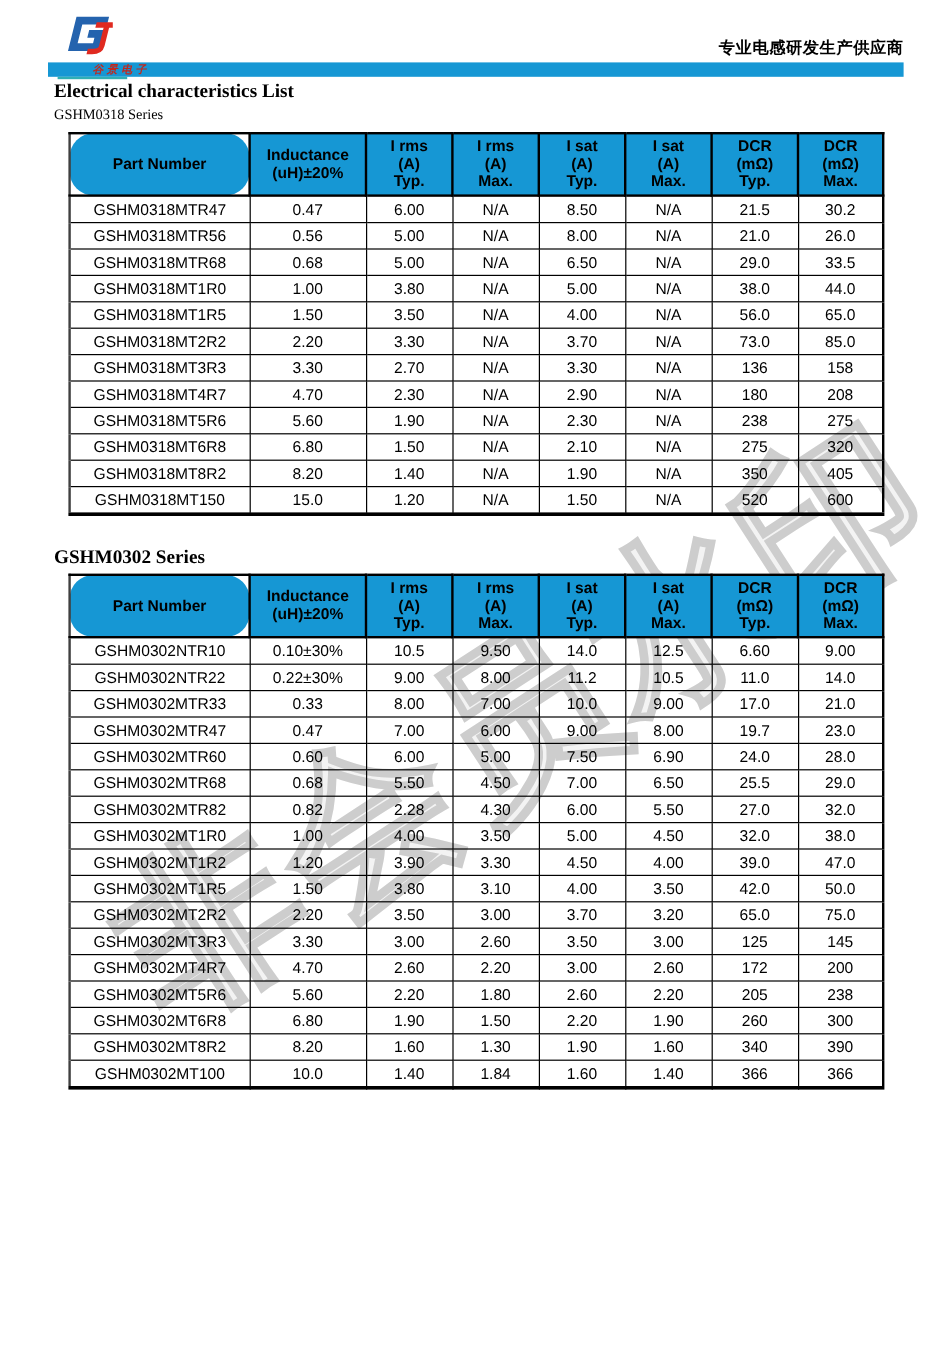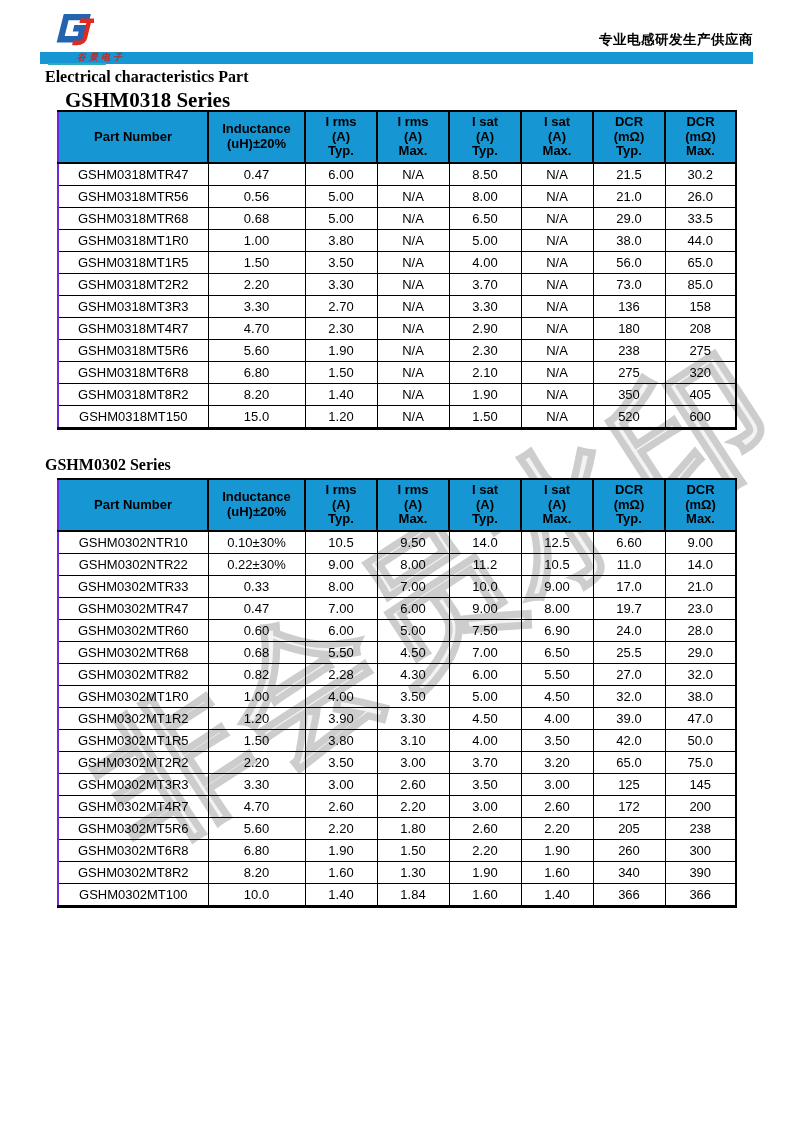--- a/index.html
+++ b/index.html
@@ -13,39 +13,39 @@
   .logo-sub{font-size:9px;font-weight:bold;font-style:italic;color:#c2281e;
     letter-spacing:3px;white-space:nowrap;line-height:10px;margin-top:0px;margin-left:29px;}
   .logo-underline{width:58px;height:2px;background:#2fafb5;margin-top:1px;}
   .tagline{position:absolute;top:31px;right:40px;font-size:13.5px;font-weight:bold;
     letter-spacing:0.5px;z-index:2;}
   .top-bar{position:absolute;left:40px;top:52px;width:713px;height:12px;}
   
   .doc-title{position:absolute;left:45px;top:68px;font-family:"Liberation Serif", serif;
     font-size:16px;font-weight:bold;}
   .series-title-1{position:absolute;left:45px;top:88px;font-family:"Liberation Serif", serif;
-    font-size:21px;font-weight:bold;margin-left:20px;}
+    font-size:12px;font-weight:normal;}
   .series-title-2{position:absolute;left:45px;top:456px;font-family:"Liberation Serif", serif;
     font-size:16px;font-weight:bold;}
   
   .tbl{position:absolute;left:57px;border-collapse:collapse;table-layout:fixed;
     width:678px;background:transparent;}
   .tbl-1{top:110px;}
   .tbl-2{top:478px;}
   .tbl th{
     border:2px solid #000;font-size:13px;font-weight:bold;line-height:1.12;
     padding:3px 0;text-align:center;vertical-align:middle;height:44px;
   }
   .tbl td{
     border:1px solid #000;font-size:13px;text-align:center;vertical-align:middle;
     height:21px;padding:0;background:transparent;
   }
   .tbl{border:2px solid #000;border-bottom:3px solid #000;}
   .tbl tbody tr:last-child td{border-bottom:2px solid #000;}
-  .tbl td:first-child, .tbl th:first-child{border-left:2px solid #6d28d9;}
+  .tbl td:first-child, .tbl th:first-child{border-left:2px solid #404040;border-radius:20px;}
   .tbl td:last-child, .tbl th:last-child{border-right:2px solid #000;}
   
   .watermark{
     position:absolute;left:55px;top:540px;width:710px;z-index:0;
     text-align:center;font-size:150px;font-weight:bold;letter-spacing:4px;
     color:rgba(216,216,216,0.30);
     -webkit-text-stroke:2.5px #cdcdcd;
     transform:rotate(-33deg);transform-origin:50% 50%;
     pointer-events:none;white-space:nowrap;line-height:1;
   }
@@ -68,21 +68,21 @@
       </g>
     </svg>
     <div class="logo-sub">谷景电子</div>
     <div class="logo-underline"></div>
   </div>
 
   <div class="tagline">专业电感研发生产供应商</div>
 
   <div class="top-bar" style="background:#1697d4;"></div>
 
-  <div class="doc-title">Electrical characteristics Part</div>
+  <div class="doc-title">Electrical characteristics List</div>
   <div class="series-title-1">GSHM0318 Series</div>
 
   <table class="tbl tbl-1">
     <colgroup>
       <col style="width:150px">
         <col style="width:97px">
       <col style="width:72px">
         <col style="width:72px">
         <col style="width:72px">
       <col style="width:72px">

